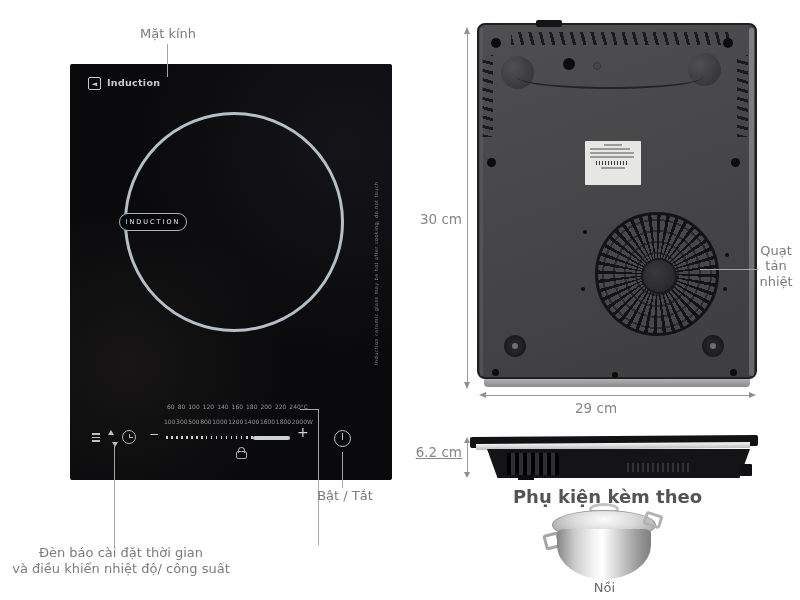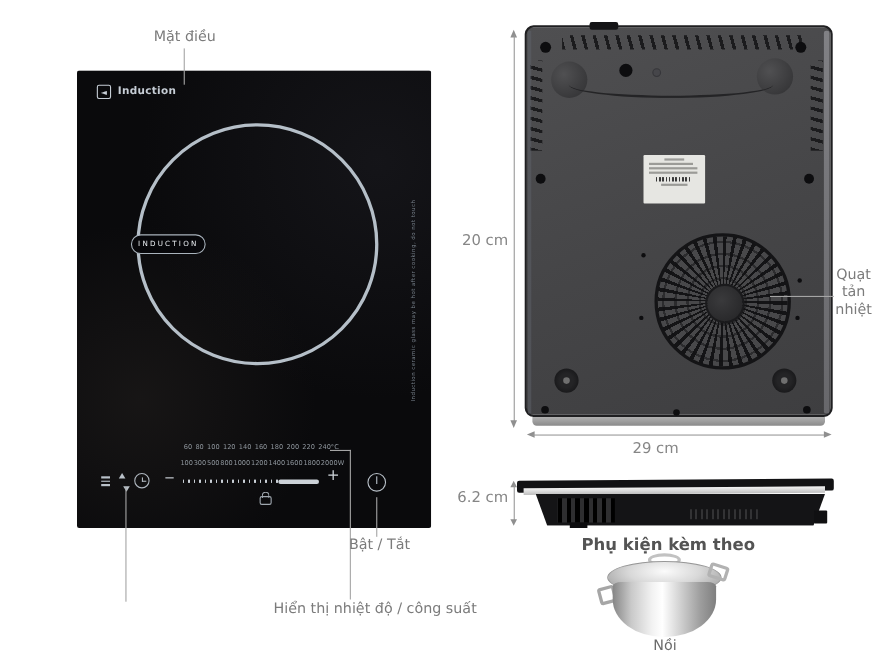--- a/index.html
+++ b/index.html
@@ -122,21 +122,21 @@
               border:1px solid #979797;
               background:radial-gradient(ellipse at 50% 30%, #fbfbfb, #d8d8d8 45%, #a2a2a2 88%); }
   .pot .body { position:absolute; left:5px; top:26px; width:94px; height:50px;
                background:linear-gradient(90deg,#858585 0%,#c9c9c9 18%,#f2f2f2 38%,#ffffff 48%,#dadada 62%,#9d9d9d 85%,#7f7f7f 100%);
                border-radius:8px 8px 46px 46px / 4px 4px 34px 34px; }
   .pot .hl { position:absolute; left:-8px; top:30px; width:16px; height:16px; border:3.5px solid #a6a6a6;
              border-radius:3px; transform:rotate(-15deg); background:transparent; }
   .pot .hr { position:absolute; left:92px; top:10px; width:18px; height:14px; border:3.5px solid #b2b2b2;
              border-radius:3px; transform:rotate(18deg); }
 
-  .acc-title { font-weight:bold; color:#545454; font-size:15px; }
+  .acc-title { font-weight:bold; color:#545454; font-size:18px; }
 </style>
 </head>
 <body>
 
 <div class="stage">
 
   <div class="front">
     <div class="logo-box">◄</div>
     <div class="brand">Induction</div>
     <div class="ring"></div>
@@ -271,25 +271,26 @@
     <div class="tri" style="left:0;top:0;border-top:3.5px solid transparent;border-bottom:3.5px solid transparent;border-right:7px solid #8f8f8f;"></div>
     <div style="position:absolute;left:5px;top:3px;width:267px;height:1px;background:#9a9a9a;"></div>
     <div class="tri" style="right:0;top:0;border-top:3.5px solid transparent;border-bottom:3.5px solid transparent;border-left:7px solid #8f8f8f;"></div>
   </div>
   <div class="abs" style="left:464px;top:437px;width:7px;height:41px;z-index:5;">
     <div class="tri" style="left:0;top:0;border-left:3.5px solid transparent;border-right:3.5px solid transparent;border-bottom:6px solid #8f8f8f;"></div>
     <div style="position:absolute;left:3px;top:4px;width:1px;height:33px;background:#9a9a9a;"></div>
     <div class="tri" style="left:0;bottom:0;border-left:3.5px solid transparent;border-right:3.5px solid transparent;border-top:6px solid #8f8f8f;"></div>
   </div>
 
-  <div class="lbl" style="left:118px;top:26px;width:100px;">Mặt điều</div>
-  <div class="dim" style="left:398px;top:211px;width:64px;text-align:right;">20 cm</div>
+  <div class="lbl" style="left:118px;top:26px;width:100px;">Mặt kính</div>
+  <div class="dim" style="left:398px;top:211px;width:64px;text-align:right;">30 cm</div>
   <div class="dim" style="left:575px;top:400px;width:85px;text-align:left;">29 cm</div>
-  <div class="dim" style="left:406px;top:444px;width:56px;text-align:right;">6.2 cm</div>
+  <div class="dim" style="left:406px;top:444px;width:56px;text-align:right;text-decoration:underline;">6.2 cm</div>
   <div class="lbl" style="left:750px;top:243px;width:52px;line-height:1.18;">Quạt
 tản
 nhiệt</div>
   <div class="lbl" style="left:305px;top:488px;width:80px;">Bật / Tắt</div>
-  <div class="lbl" style="left:246px;top:546px;width:190px;">Hiển thị nhiệt độ / công suất</div>
+  <div class="lbl" style="left:12px;top:545px;width:218px;">Đèn báo cài đặt thời gian
+và điều khiển nhiệt độ/ công suất</div>
   <div class="lbl acc-title" style="left:500px;top:486px;width:215px;">Phụ kiện kèm theo</div>
   <div class="lbl" style="left:557px;top:580px;width:95px;color:#6b6b6b;">Nồi</div>
 
 </div>
 
 </body></html>

